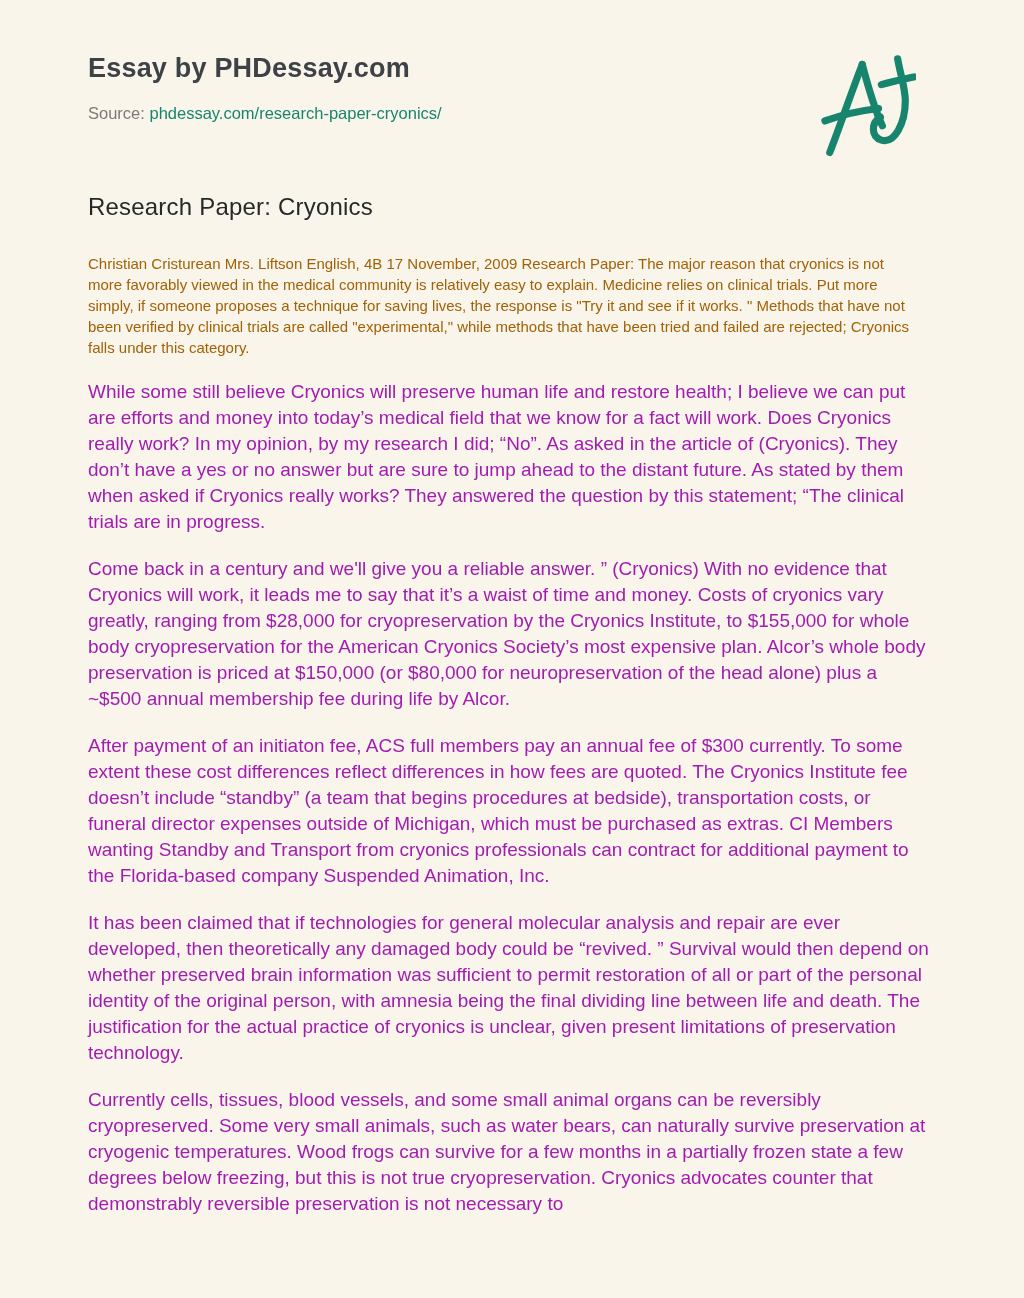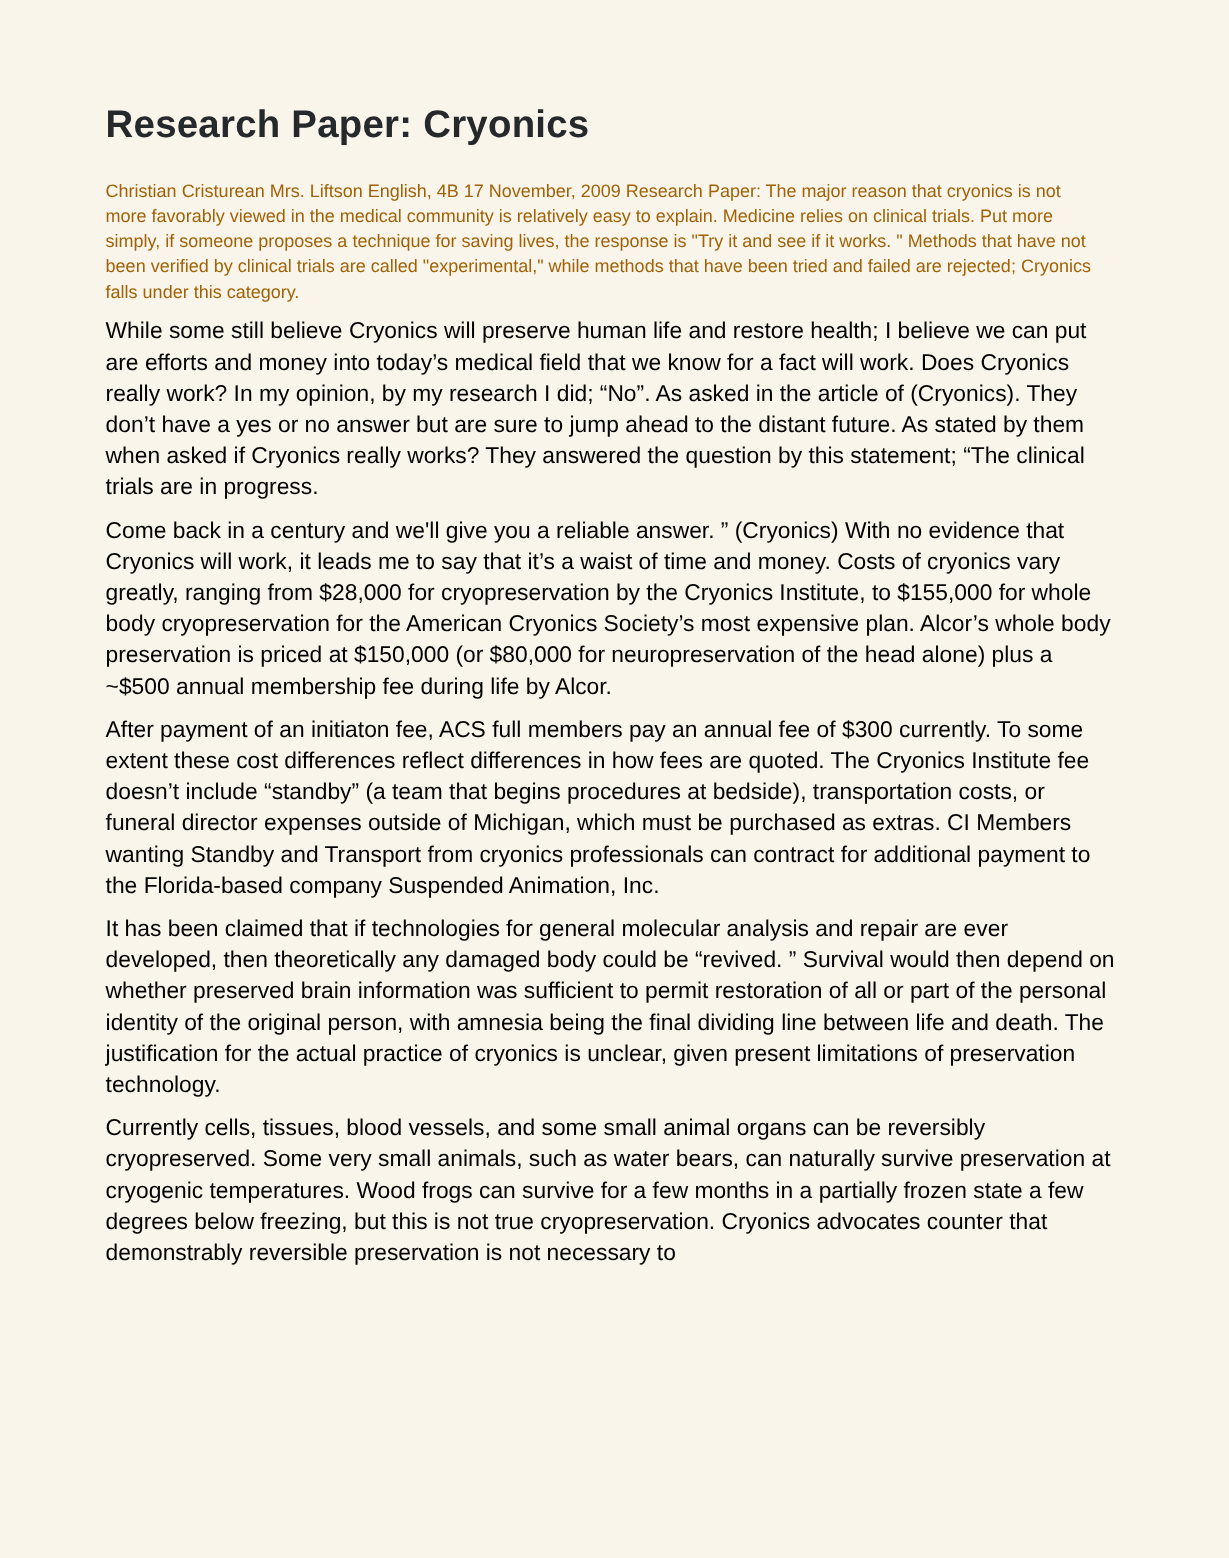--- a/index.html
+++ b/index.html
@@ -48,48 +48,65 @@
   }
   .logo {
     position: absolute;
     top: 2px;
     right: 20px;
     width: 96px;
     height: 110px;
   }
   .logo svg { width: 100%; height: 100%; }
   h1.title {
-    margin-top: 32px;
-    font-size: 32px;
-    font-weight: 700;
+    margin-top: 64px;
+    font-size: 24px;
+    font-weight: 400;
     color: #26292B;
     line-height: 38px;
     letter-spacing: 0.2px;
   }
   p.intro {
     margin-top: 27px;
     max-width: 828px;
     font-size: 15px;
     line-height: 21px;
     color: #a16207;
   }
   p.body-par {
-    margin-top: 10px;
+    margin-top: 21px;
     max-width: 845px;
     font-size: 19px;
     line-height: 26px;
-    color: #000000;
+    color: #a21caf;
   }
 </style>
 </head>
 <body>
 
 <div class="page">
   <div class="clip-region">
 
+    <header class="masthead">
+      <div class="brand">Essay by PHDessay.com</div>
+      <div class="source-row">
+        <span>Source: </span><a class="source-link">phdessay.com/research-paper-cryonics/</a>
+      </div>
+      <div class="logo">
+        <svg viewBox="0 0 100 115" fill="none" xmlns="http://www.w3.org/2000/svg">
+
+          <path d="M10 103 C22 72 34 36 44 11" stroke="#17846D" stroke-width="7.5" stroke-linecap="round"></path>
+          <path d="M44 11 C50 34 56 56 65 75" stroke="#17846D" stroke-width="7.5" stroke-linecap="round"></path>
+          <path d="M5 70 C24 63 44 59 61 57" stroke="#17846D" stroke-width="7.5" stroke-linecap="round"></path>
+
+          <path d="M64 32 C77 28 89 26 98 24" stroke="#17846D" stroke-width="7.5" stroke-linecap="round"></path>
+          <path d="M81 5 C84 22 89 36 89 49 C89 72 78 94 64 90 C53 87 53 72 63 66" stroke="#17846D" stroke-width="7.5" stroke-linecap="round"></path>
+        </svg>
+      </div>
+    </header>
 
     <h1 class="title">Research Paper: Cryonics</h1>
 
     <p class="intro">Christian Cristurean Mrs. Liftson English, 4B 17 November, 2009 Research Paper: The major reason that cryonics is not more favorably viewed in the medical community is relatively easy to explain. Medicine relies on clinical trials. Put more simply, if someone proposes a technique for saving lives, the response is "Try it and see if it works. " Methods that have not been verified by clinical trials are called "experimental," while methods that have been tried and failed are rejected; Cryonics falls under this category.</p>
 
     <p class="body-par">While some still believe Cryonics will preserve human life and restore health; I believe we can put are efforts and money into today’s medical field that we know for a fact will work. Does Cryonics really work? In my opinion, by my research I did; “No”. As asked in the article of (Cryonics). They don’t have a yes or no answer but are sure to jump ahead to the distant future. As stated by them when asked if Cryonics really works? They answered the question by this statement; “The clinical trials are in progress.</p>
 
     <p class="body-par">Come back in a century and we'll give you a reliable answer. ” (Cryonics) With no evidence that Cryonics will work, it leads me to say that it’s a waist of time and money. Costs of cryonics vary greatly, ranging from $28,000 for cryopreservation by the Cryonics Institute, to $155,000 for whole body cryopreservation for the American Cryonics Society’s most expensive plan. Alcor’s whole body preservation is priced at $150,000 (or $80,000 for neuropreservation of the head alone) plus a ~$500 annual membership fee during life by Alcor.</p>
 
     <p class="body-par">After payment of an initiaton fee, ACS full members pay an annual fee of $300 currently. To some extent these cost differences reflect differences in how fees are quoted. The Cryonics Institute fee doesn’t include “standby” (a team that begins procedures at bedside), transportation costs, or funeral director expenses outside of Michigan, which must be purchased as extras. CI Members wanting Standby and Transport from cryonics professionals can contract for additional payment to the Florida-based company Suspended Animation, Inc.</p>

